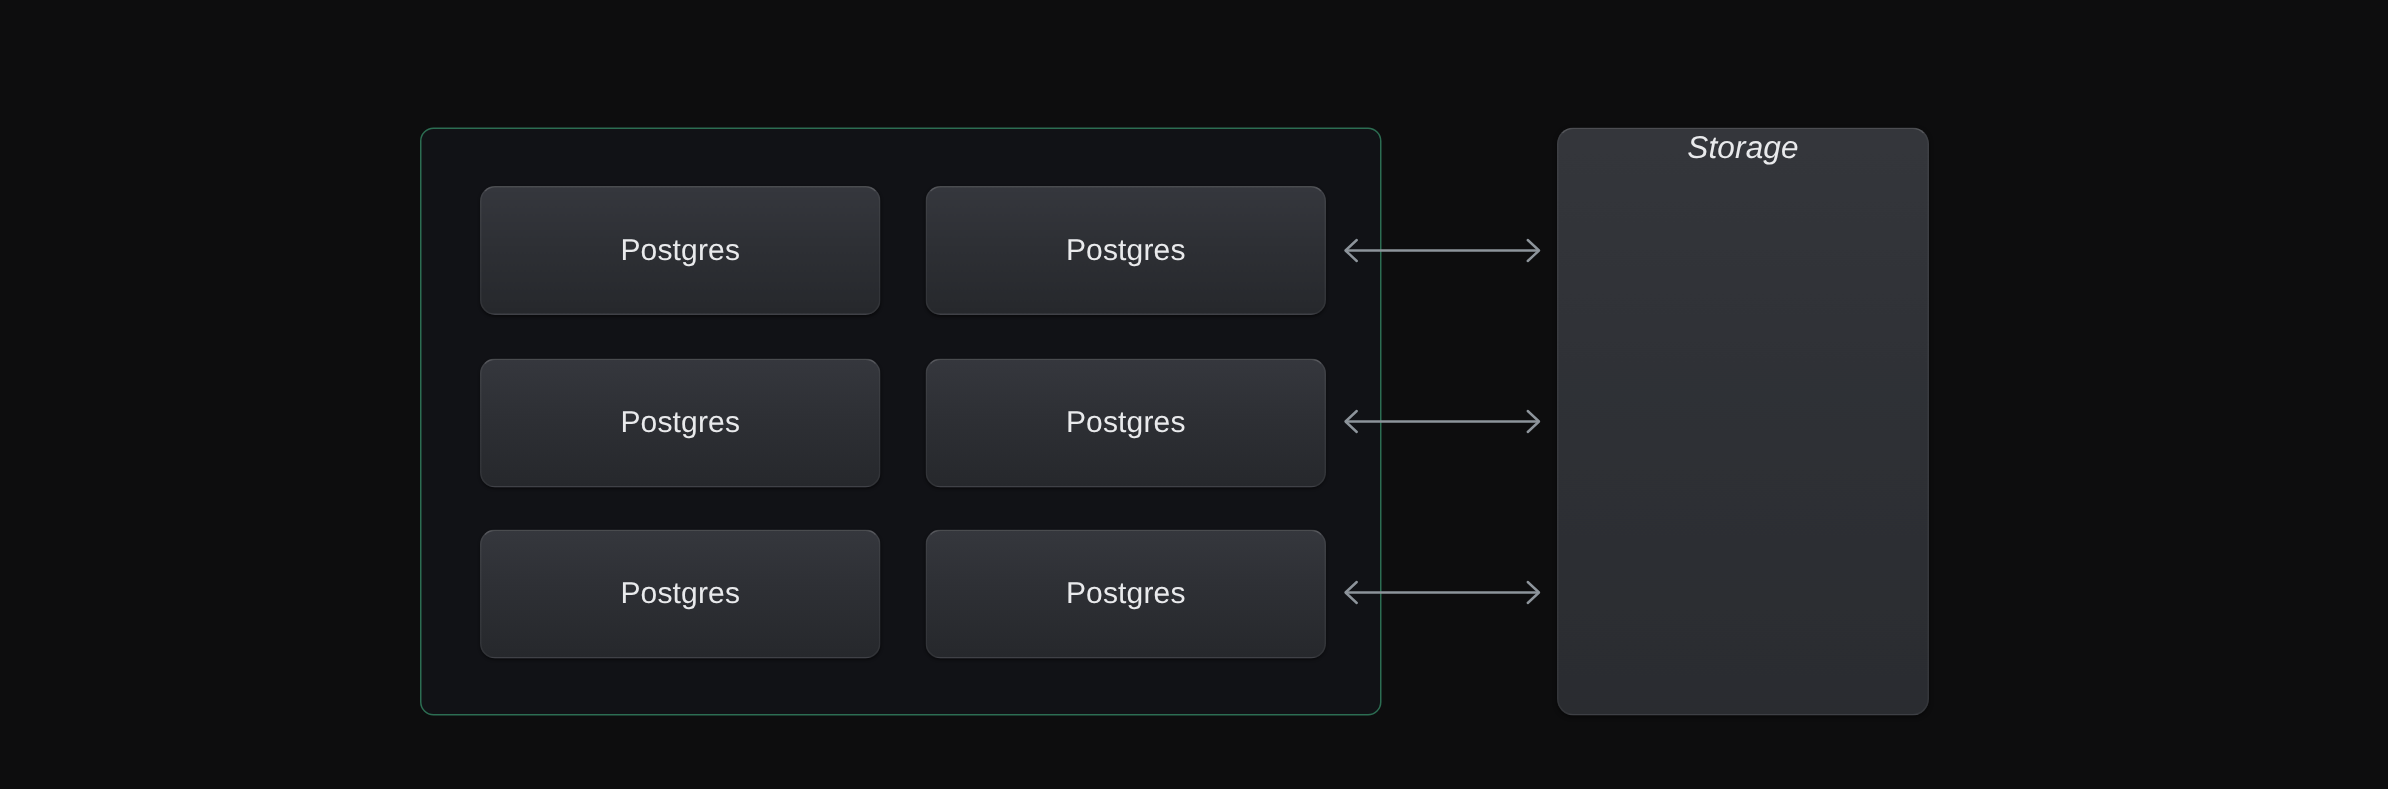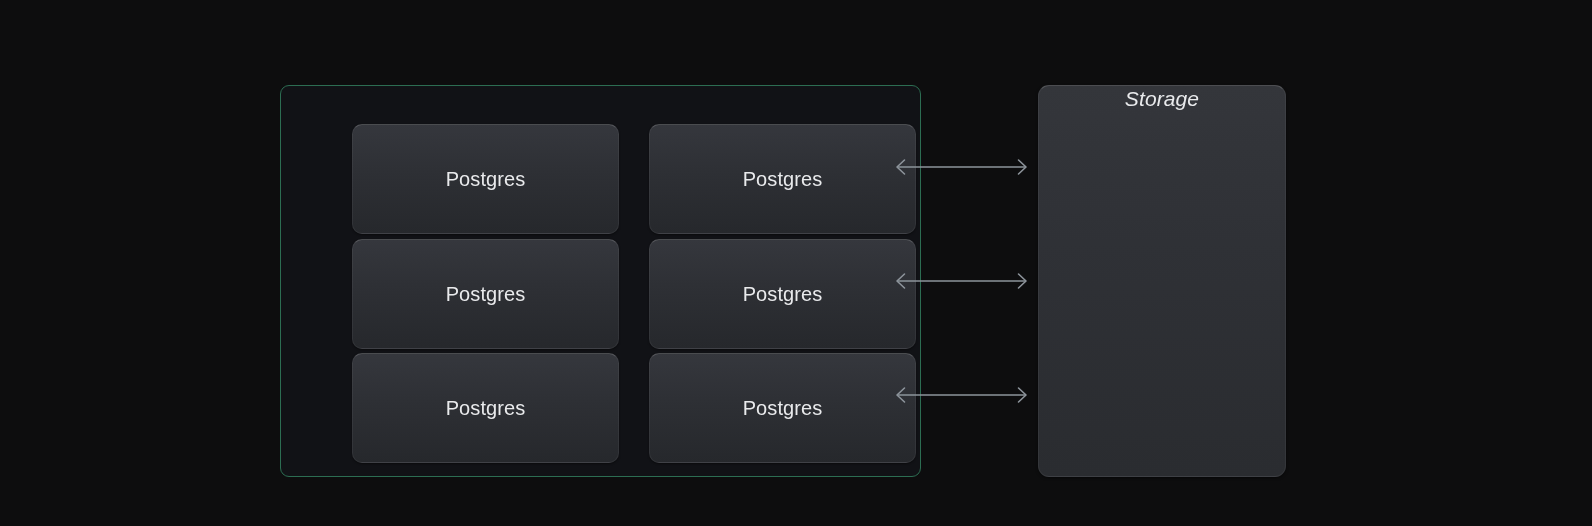--- a/index.html
+++ b/index.html
@@ -49,31 +49,30 @@
     box-sizing: border-box;
     border: 1px solid #2c6d52;
     border-radius: 9px;
     background: #111216;
   }
 
   
   .node {
     position: absolute;
     width: 267px;
-    height: 110px;
+    height: 86px;
     box-sizing: border-box;
     border-radius: 10px;
     background: linear-gradient(180deg, #35373d 0%, #2e3035 42%, #26282c 100%);
     border: 1px solid rgba(255,255,255,0.055);
     border-top-color: rgba(255,255,255,0.17);
     box-shadow: 0 1px 2px rgba(0,0,0,0.45);
     display: flex;
     align-items: center;
     justify-content: center;
-    margin-left: 32px;
   }
   .node-label {
     color: #e9eaec;
     font-size: 20px;
     font-weight: 400;
     line-height: 24px;
     letter-spacing: 0.1px;
     -webkit-font-smoothing: antialiased;
   }
 

